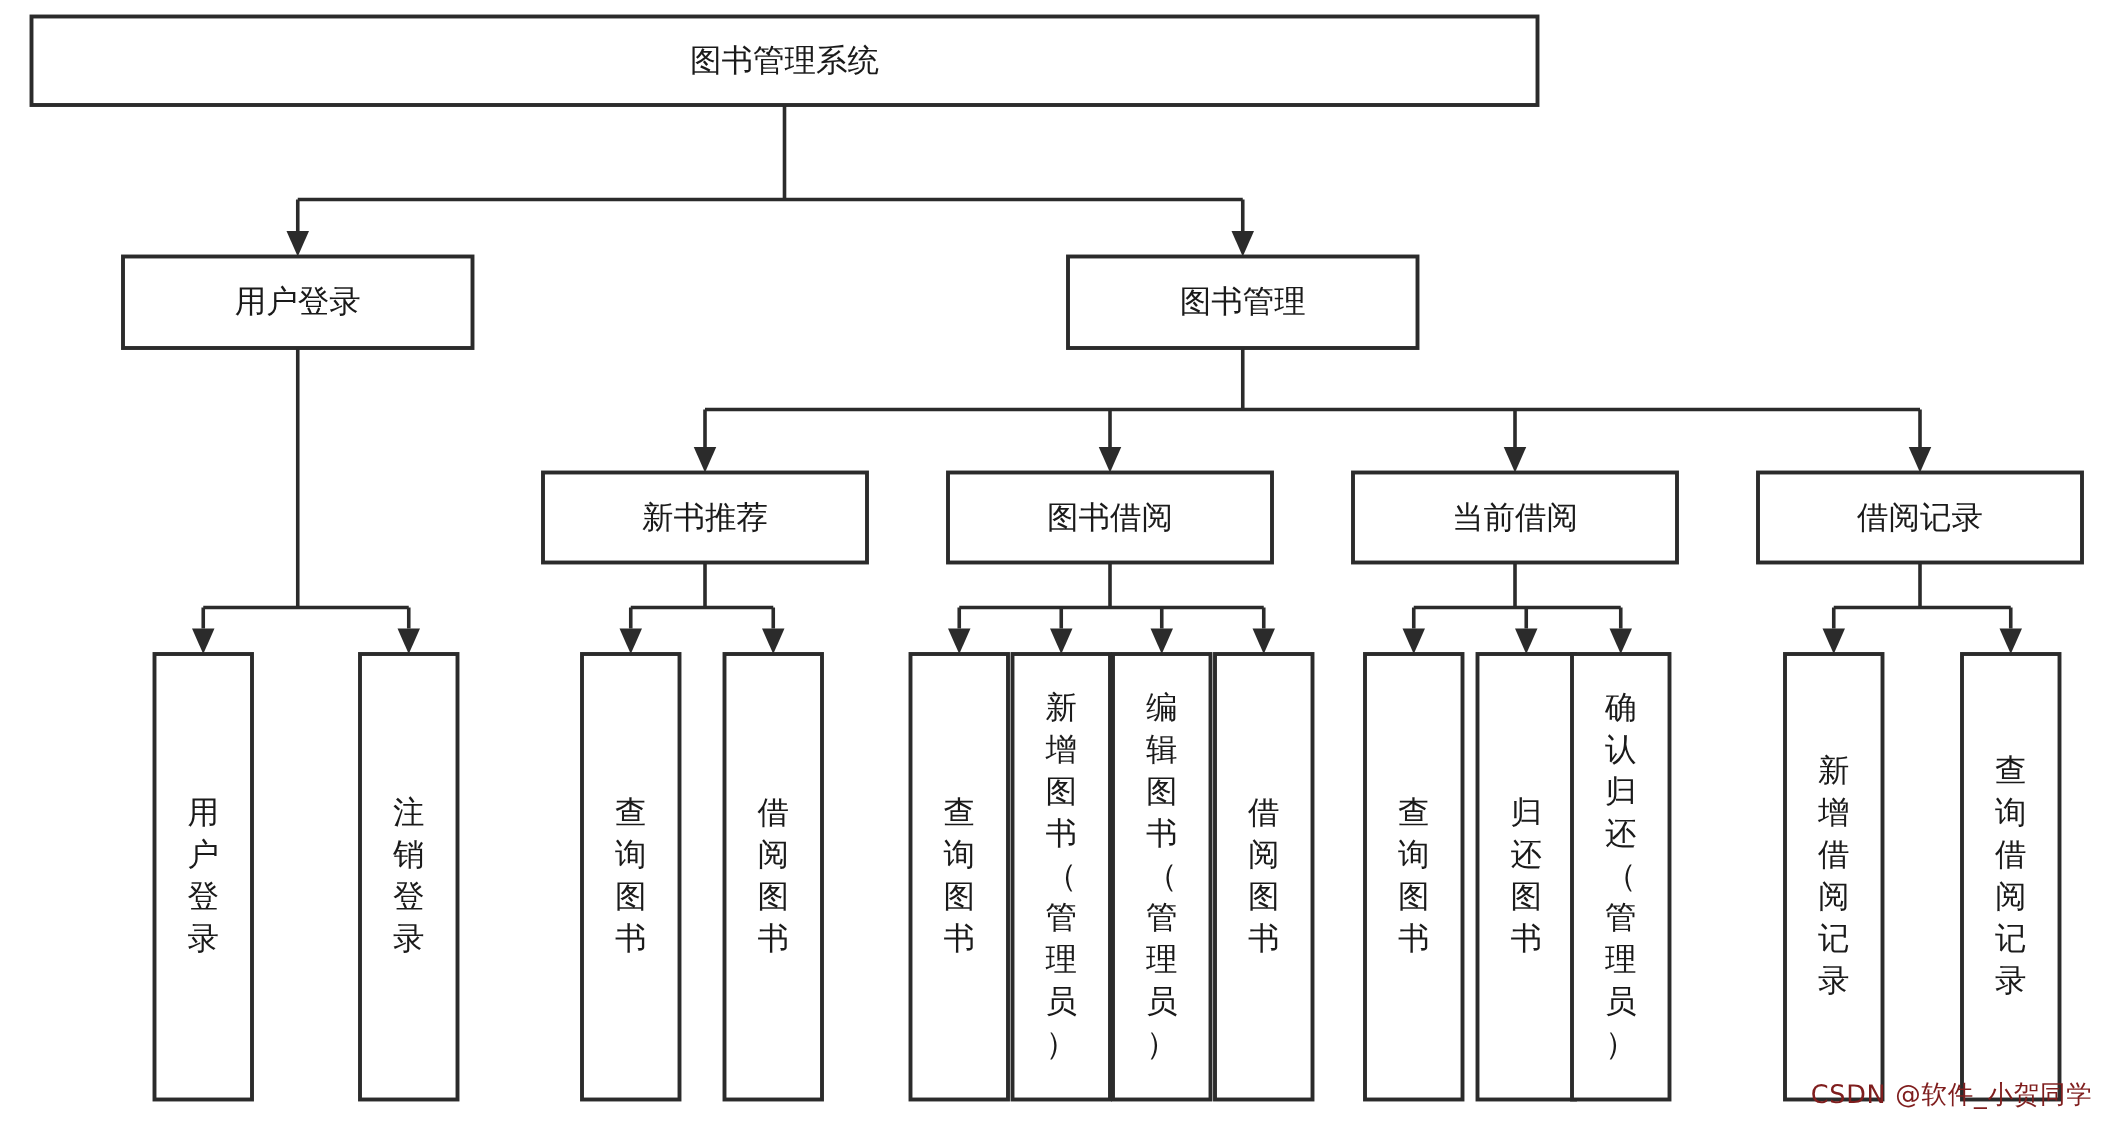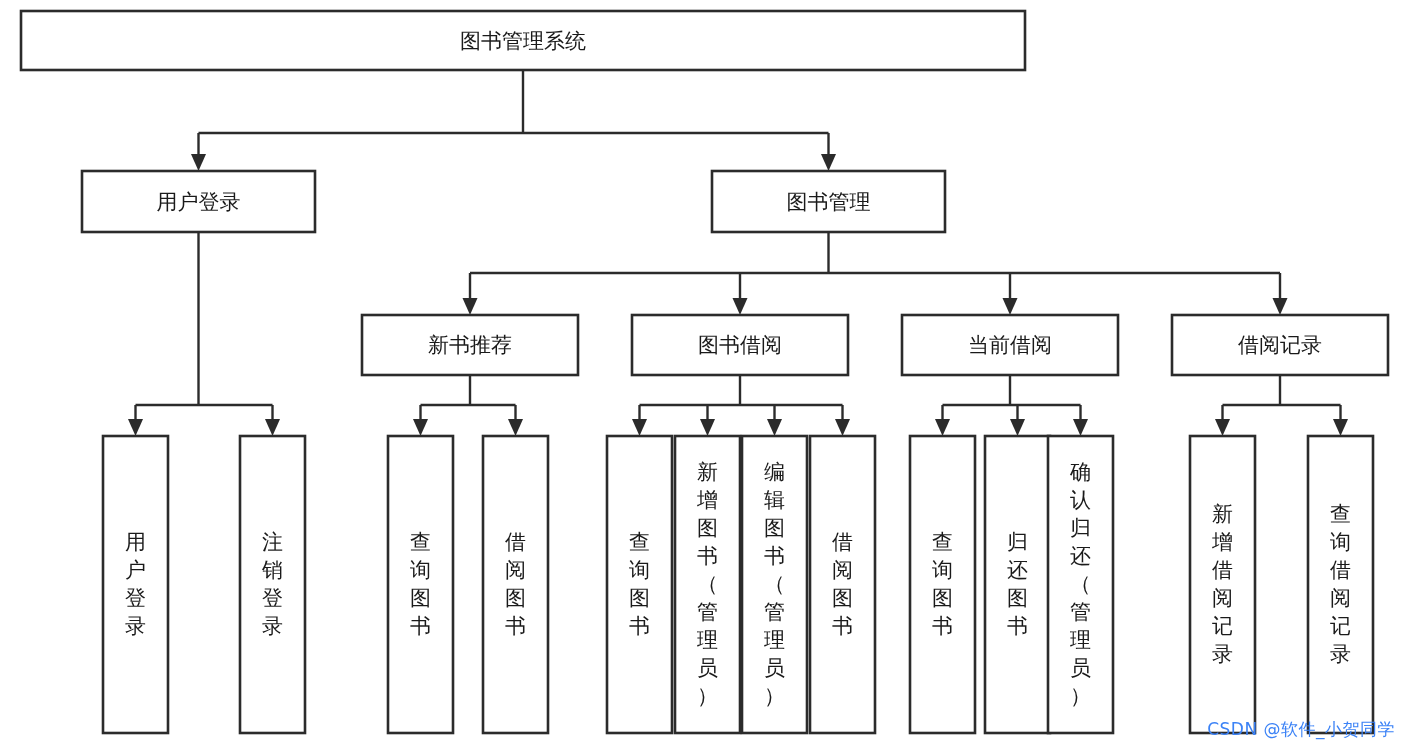--- a/index.html
+++ b/index.html
@@ -57,21 +57,21 @@
     font-size: 21px;
     text-anchor: middle;
     dominant-baseline: middle;
   }
   .watermark {
     position: absolute;
     right: 10px;
     bottom: 6px;
     font-family: "DejaVu Sans", "Liberation Sans", sans-serif;
     font-size: 17px;
-    color: #3b82f6;
+    color: #7f1d1d;
     white-space: nowrap;
     letter-spacing: 0.5px;
     pointer-events: none;
     margin-top: 41px;
   }
 </style>
 </head>
 <body>
 
 <div id="diagram-root">

